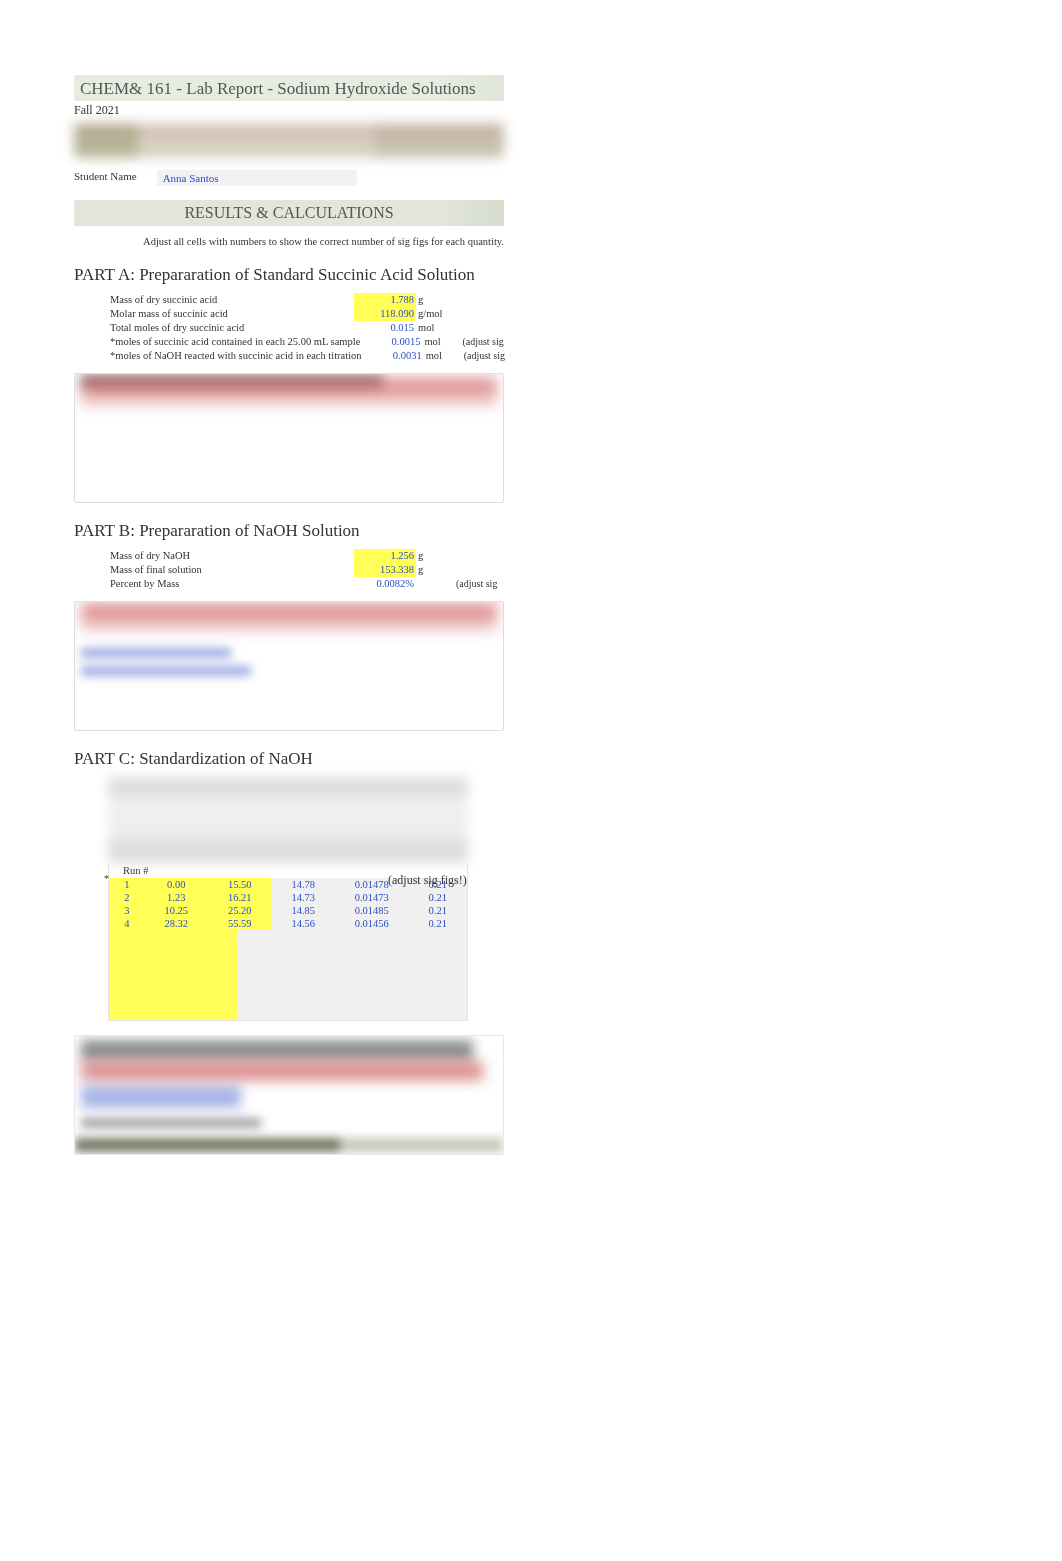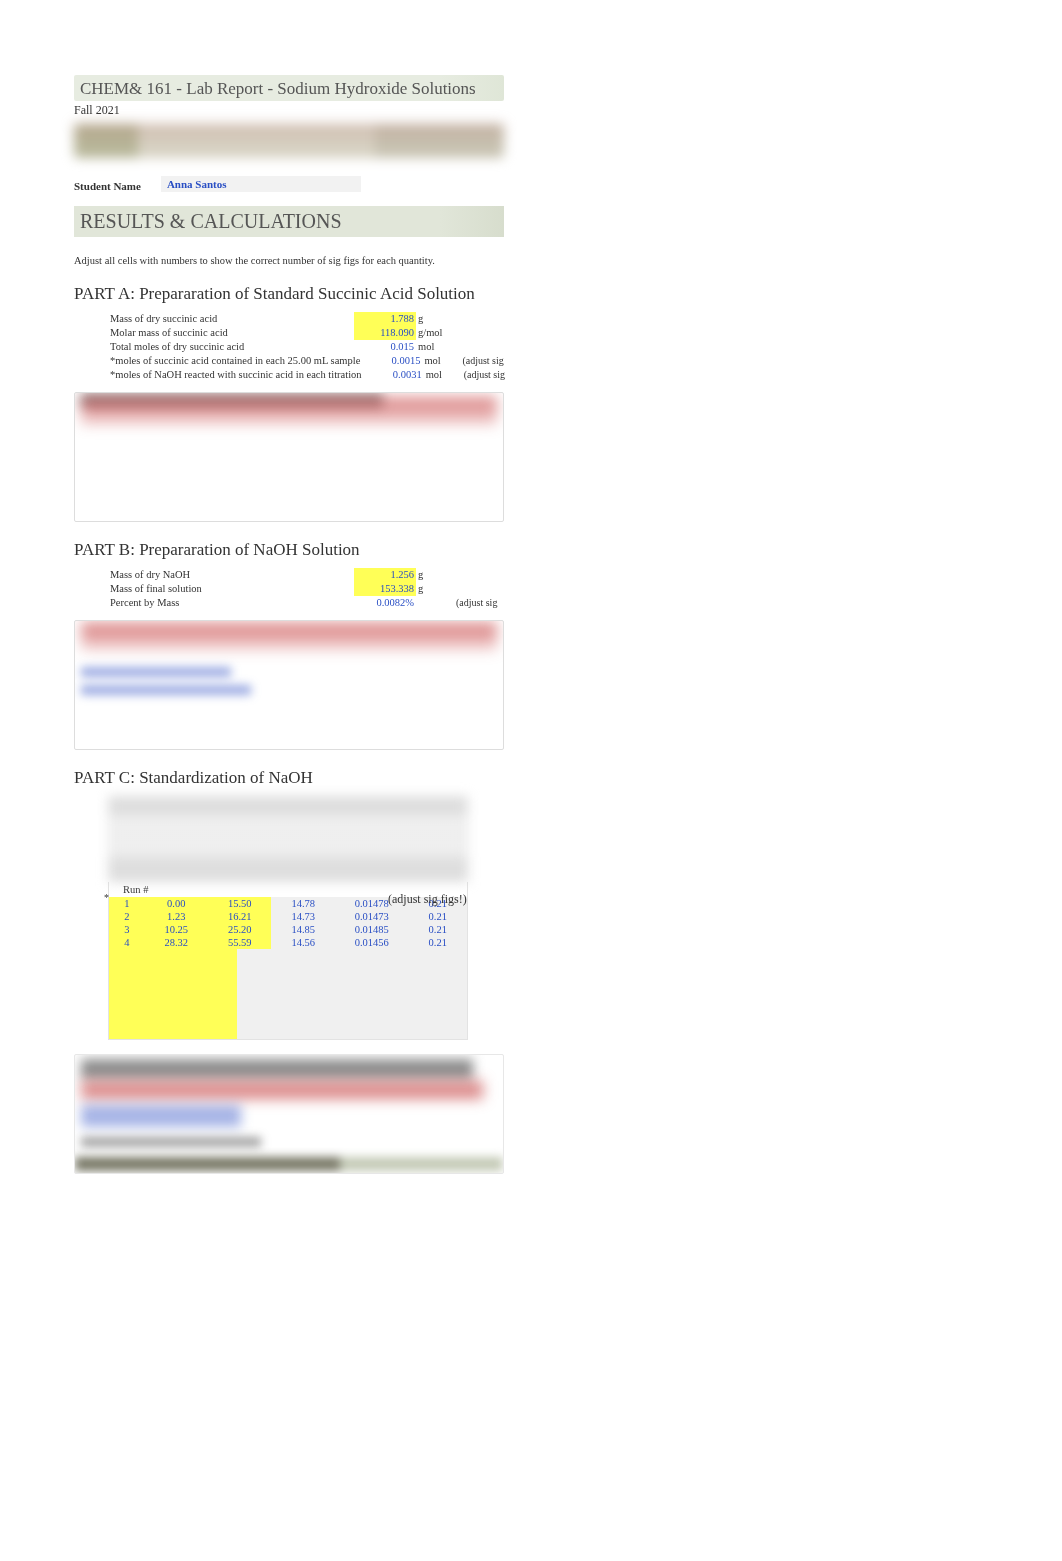--- a/index.html
+++ b/index.html
@@ -46,48 +46,49 @@
     position: relative;
   }
   .blur-strip::after{
     content:"";
     position:absolute; inset:0;
     background: linear-gradient(to bottom, rgba(160,40,40,0.15), rgba(160,40,40,0) 60%);
     filter: blur(4px);
   }
   .student-row {
     display: flex;
-    align-items: flex-end;
-    margin-top: 18px;
+    align-items: flex-start;
+    margin-top: 12px;
     font-size: 11px;
-    font-weight: bold;
   }
   .student-label { color:#333; }
   .student-box {
     margin-left: 20px;
     width: 200px;
     height: 16px;
     background: #f2f2f2;
     display:flex;
     align-items:center;
     padding-left:6px;
   }
   .student-name { color:#2a4fc4; font-size:11px; }
 
   .section-header {
     margin-top: 14px;
     background: linear-gradient(to right, #e1e6d9 0%, #e1e6d9 85%, #d7ddcd 100%);
     padding: 4px 6px;
-    font-size: 20px;
+    font-size: 16px;
     color: #555;
+    text-align: center;
   }
   .subnote {
     font-size: 10.5px;
     color: #333;
-    margin-top: 18px;
+    margin-top: 10px;
+    text-align: right;
   }
   .part-title {
     font-size: 17px;
     color: #333;
     margin-top: 18px;
   }
 
   .kv-block { margin-top: 8px; }
   .kv-row {
     display: flex;

